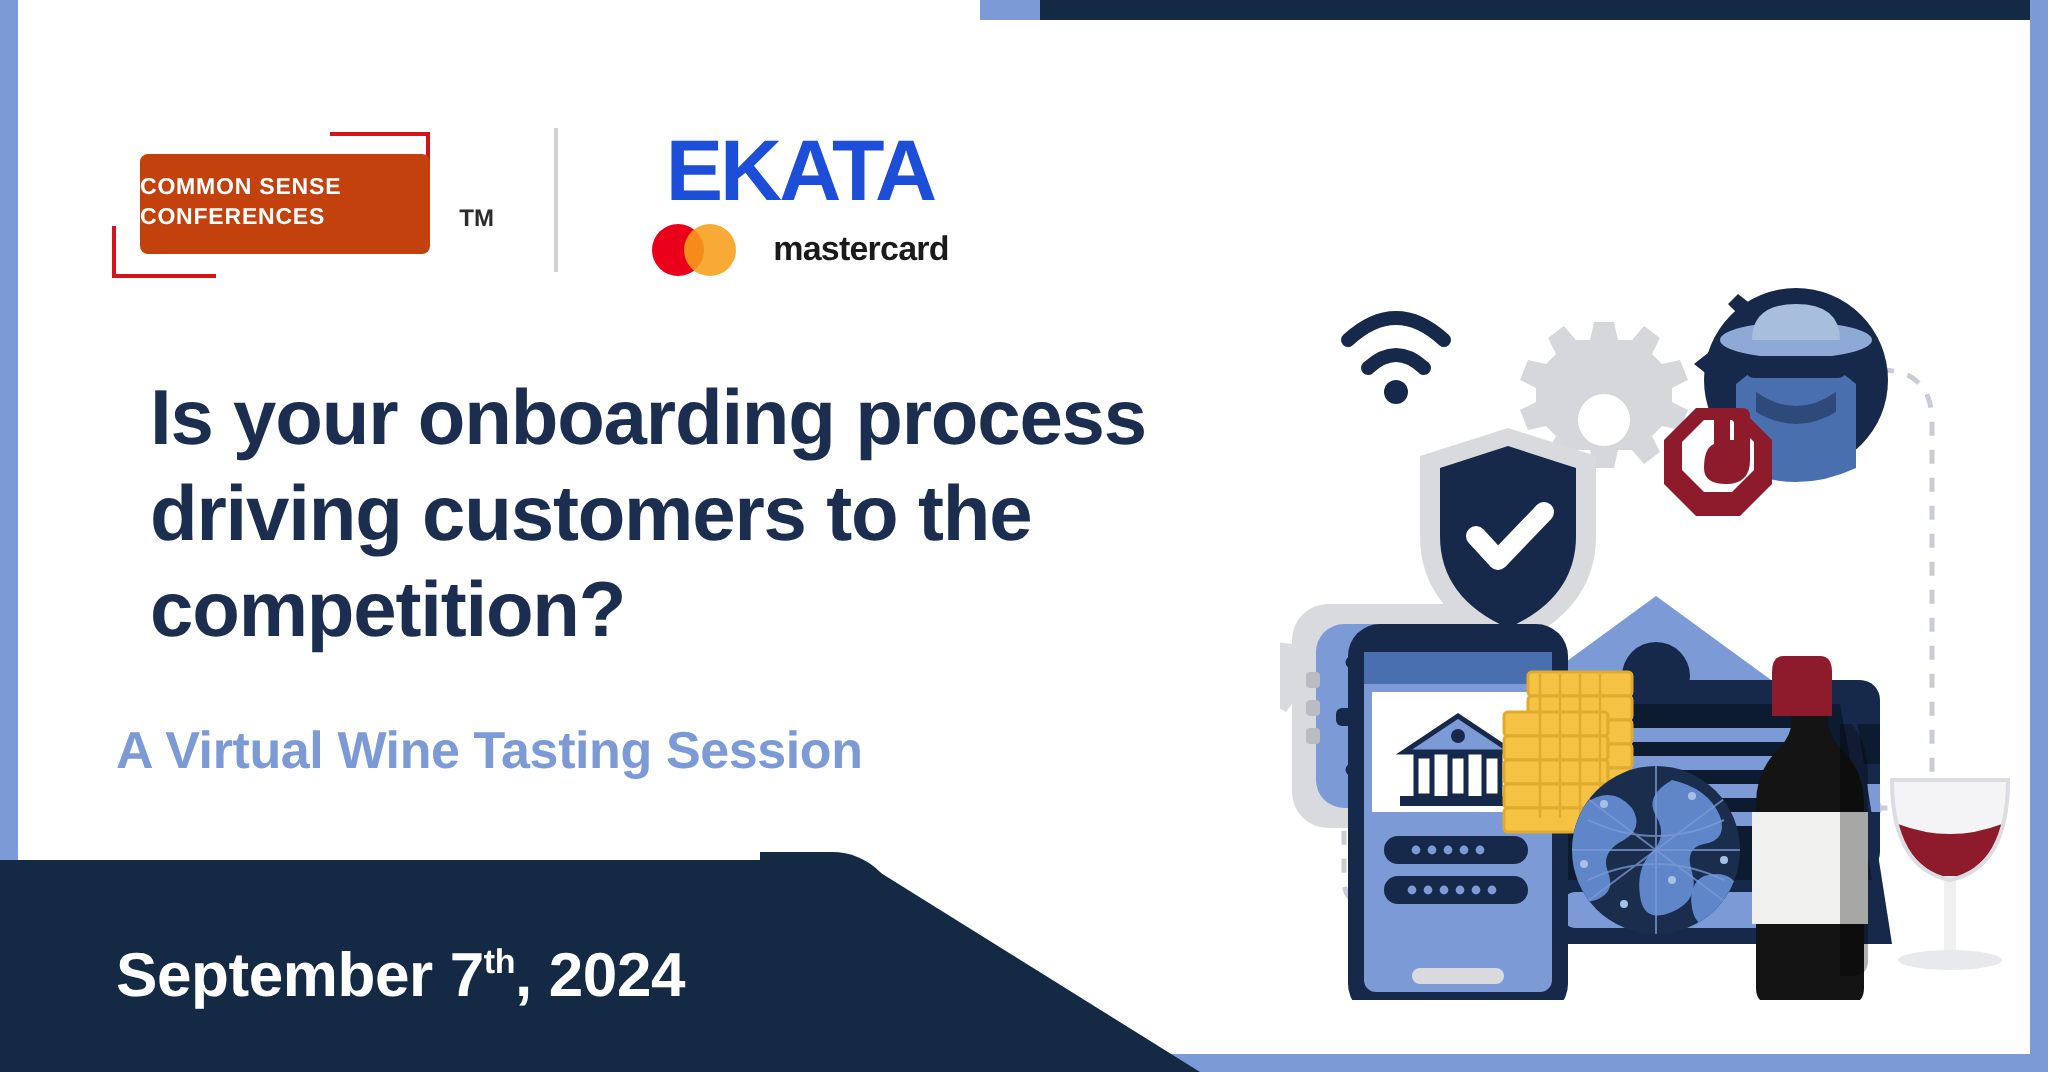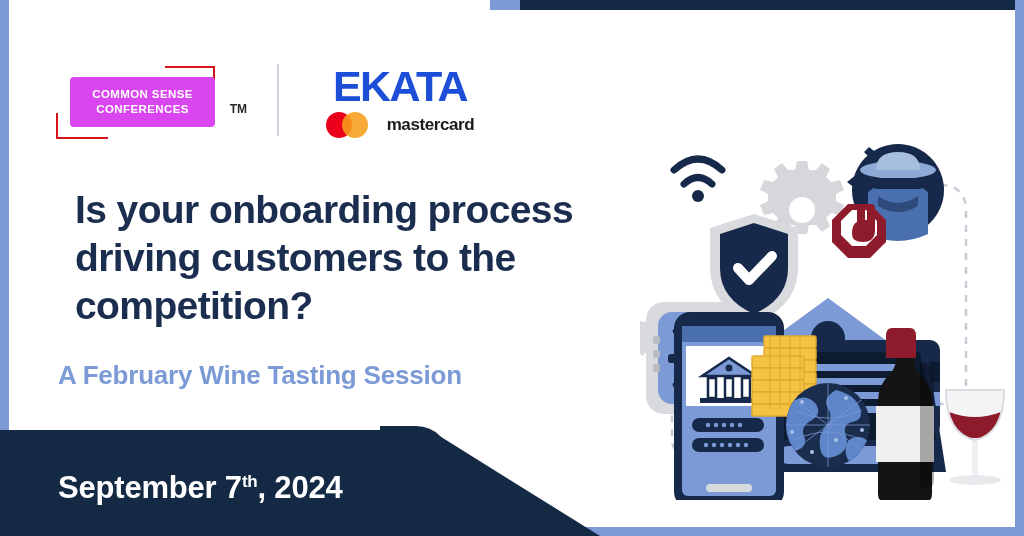--- a/index.html
+++ b/index.html
@@ -58,23 +58,23 @@
 
   
   .logo-row {
     position:absolute; left:48px; top:58px;
     display:flex; align-items:center; gap:0;
   }
   .csc-logo { position:relative; width:185px; height:84px; }
   .csc-box {
     position:absolute; left:22px; top:19px;
     width:145px; height:50px;
-    background:#d946ef; border-radius:4px;
+    background:#c2410c; border-radius:4px;
     display:flex; flex-direction:column;
-    align-items:center; justify-content:center;
+    align-items:flex-start; justify-content:center;
   }
   .csc-box span {
     color:#fff; font-size:11.5px; font-weight:bold;
     letter-spacing:0.4px; line-height:15px;
   }
   .csc-corner-tr {
     position:absolute; right:18px; top:8px; width:50px; height:28px;
     border-top:2.5px solid #d4131b; border-right:2.5px solid #d4131b;
   }
   .csc-corner-bl {
@@ -153,21 +153,21 @@
         <div class="mc-marks">
           <i class="mc-red"></i>
             <i class="mc-yel"></i>
         </div>
         <div class="mc-word">mastercard</div>
       </div>
     </div>
   </div>
 
   <h1 class="headline">Is your onboarding process driving customers to the competition?</h1>
-  <div class="subtitle">A February Wine Tasting Session</div>
+  <div class="subtitle">A Virtual Wine Tasting Session</div>
 
   <div class="illus">
     <svg viewBox="0 0 380 360" xmlns="http://www.w3.org/2000/svg">
       <defs>
         <clipPath id="globeclip">
             <circle cx="188" cy="285" r="42"></circle>
           </clipPath>
       </defs>
 
       <g stroke="#c8ccd4" stroke-width="2.5" fill="none" stroke-dasharray="7 7">

